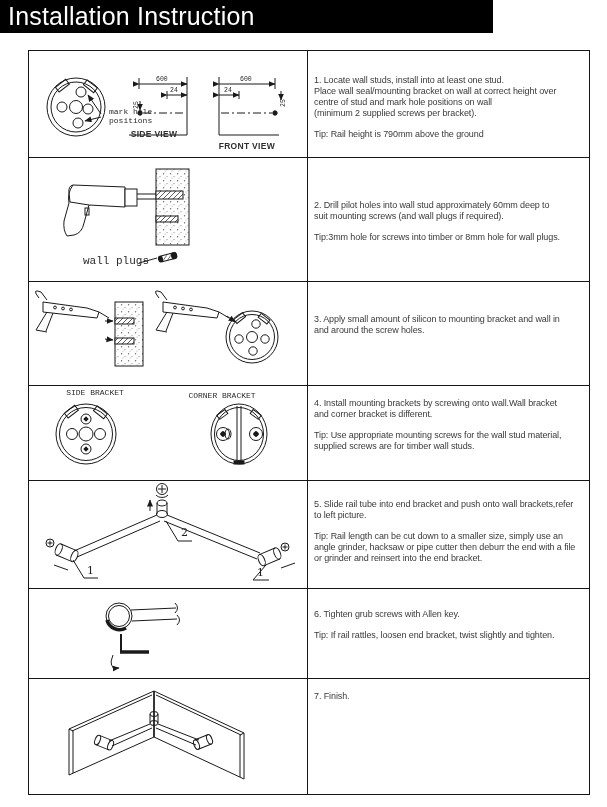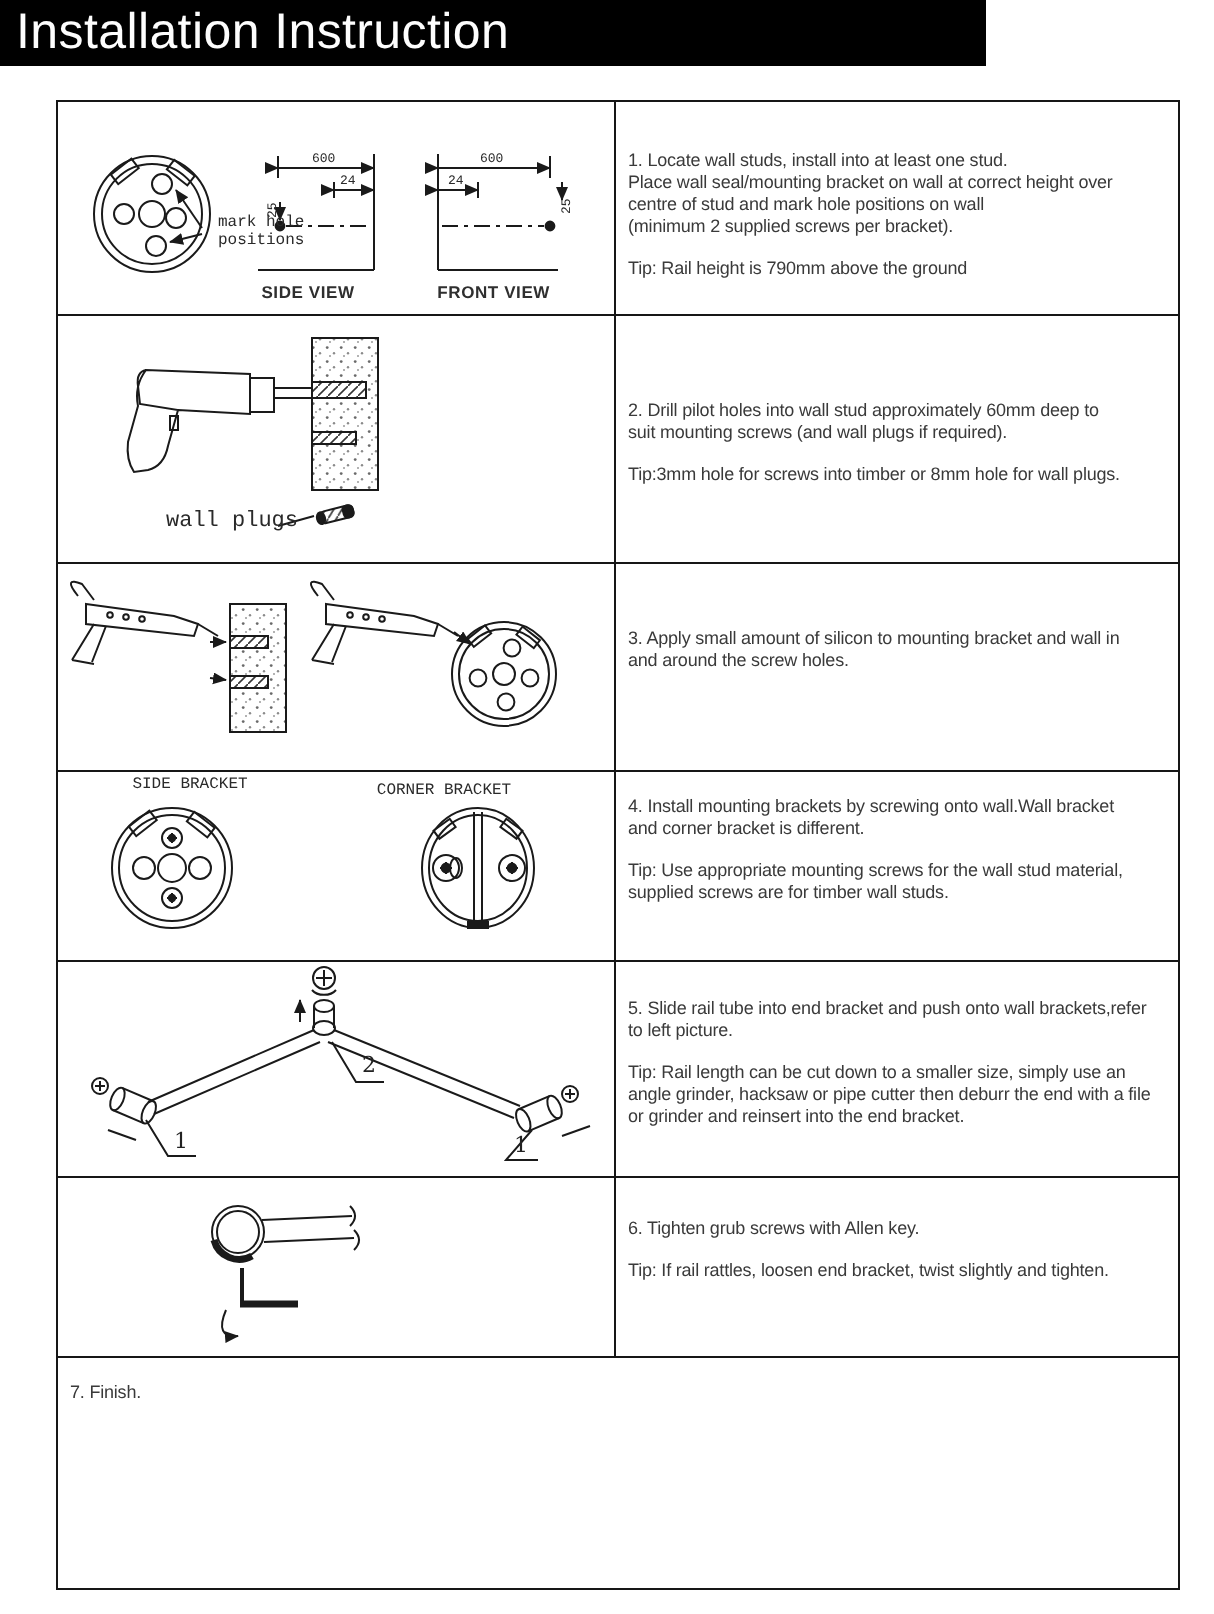--- a/index.html
+++ b/index.html
@@ -13,21 +13,21 @@
   }
   .header .title{
     color:#fdfdfd;font-size:25px;padding-left:8px;letter-spacing:.2px;
     font-family:"Liberation Sans", sans-serif;
   }
   .sheet{
     position:absolute;left:28px;top:50px;width:562px;height:745px;
     border:1px solid #161616;box-sizing:border-box;background:#fff;
   }
   .row{display:flex;box-sizing:border-box;border-bottom:1px solid #161616;}
-  .row:last-child{border-bottom:none;flex-direction:column;}
+  .row:last-child{border-bottom:none;}
   .r1{height:107px}.r2{height:124px}.r3{height:104px}.r4{height:95px}
   .r5{height:108px}.r6{height:90px}.r7{height:115px}
   .fig{
     width:279px;min-width:279px;position:relative;box-sizing:border-box;
     border-right:1px solid #161616;overflow:hidden;
   }
   .fig svg{position:absolute;left:0;top:0;}
   .txt{flex:1;box-sizing:border-box;padding:0 4px 0 6px;overflow:hidden;}
   .step,.tip{
     margin:0;font-size:9px;line-height:11px;white-space:pre-line;
@@ -122,21 +122,21 @@
         </g>
       </svg>
       <span class="cad" style="left:80px;top:56px;">mark hole
 positions</span>
       <span class="dim" style="left:127px;top:25px;">600</span>
       <span class="dim" style="left:211px;top:25px;">600</span>
       <span class="dim" style="left:141px;top:36px;">24</span>
       <span class="dim" style="left:195px;top:36px;">24</span>
       <span class="dim rot" style="left:104px;top:58px;">25</span>
       <span class="dim rot" style="left:251px;top:56px;">25</span>
-      <span class="viewlbl" style="left:96px;top:90px;width:58px;">SIDE VIEW</span>
+      <span class="viewlbl" style="left:96px;top:78px;width:58px;">SIDE VIEW</span>
       <span class="viewlbl" style="left:182px;top:90px;width:64px;text-align:right;">FRONT VIEW</span>
     </div>
     <div class="txt">
       <p class="step">1. Locate wall studs, install into at least one stud.
 Place wall seal/mounting bracket on wall at correct height over
 centre of stud and mark hole positions on wall
 (minimum 2 supplied screws per bracket).</p>
       <p class="tip">Tip: Rail height is 790mm above the ground</p>
     </div>
   </div>

